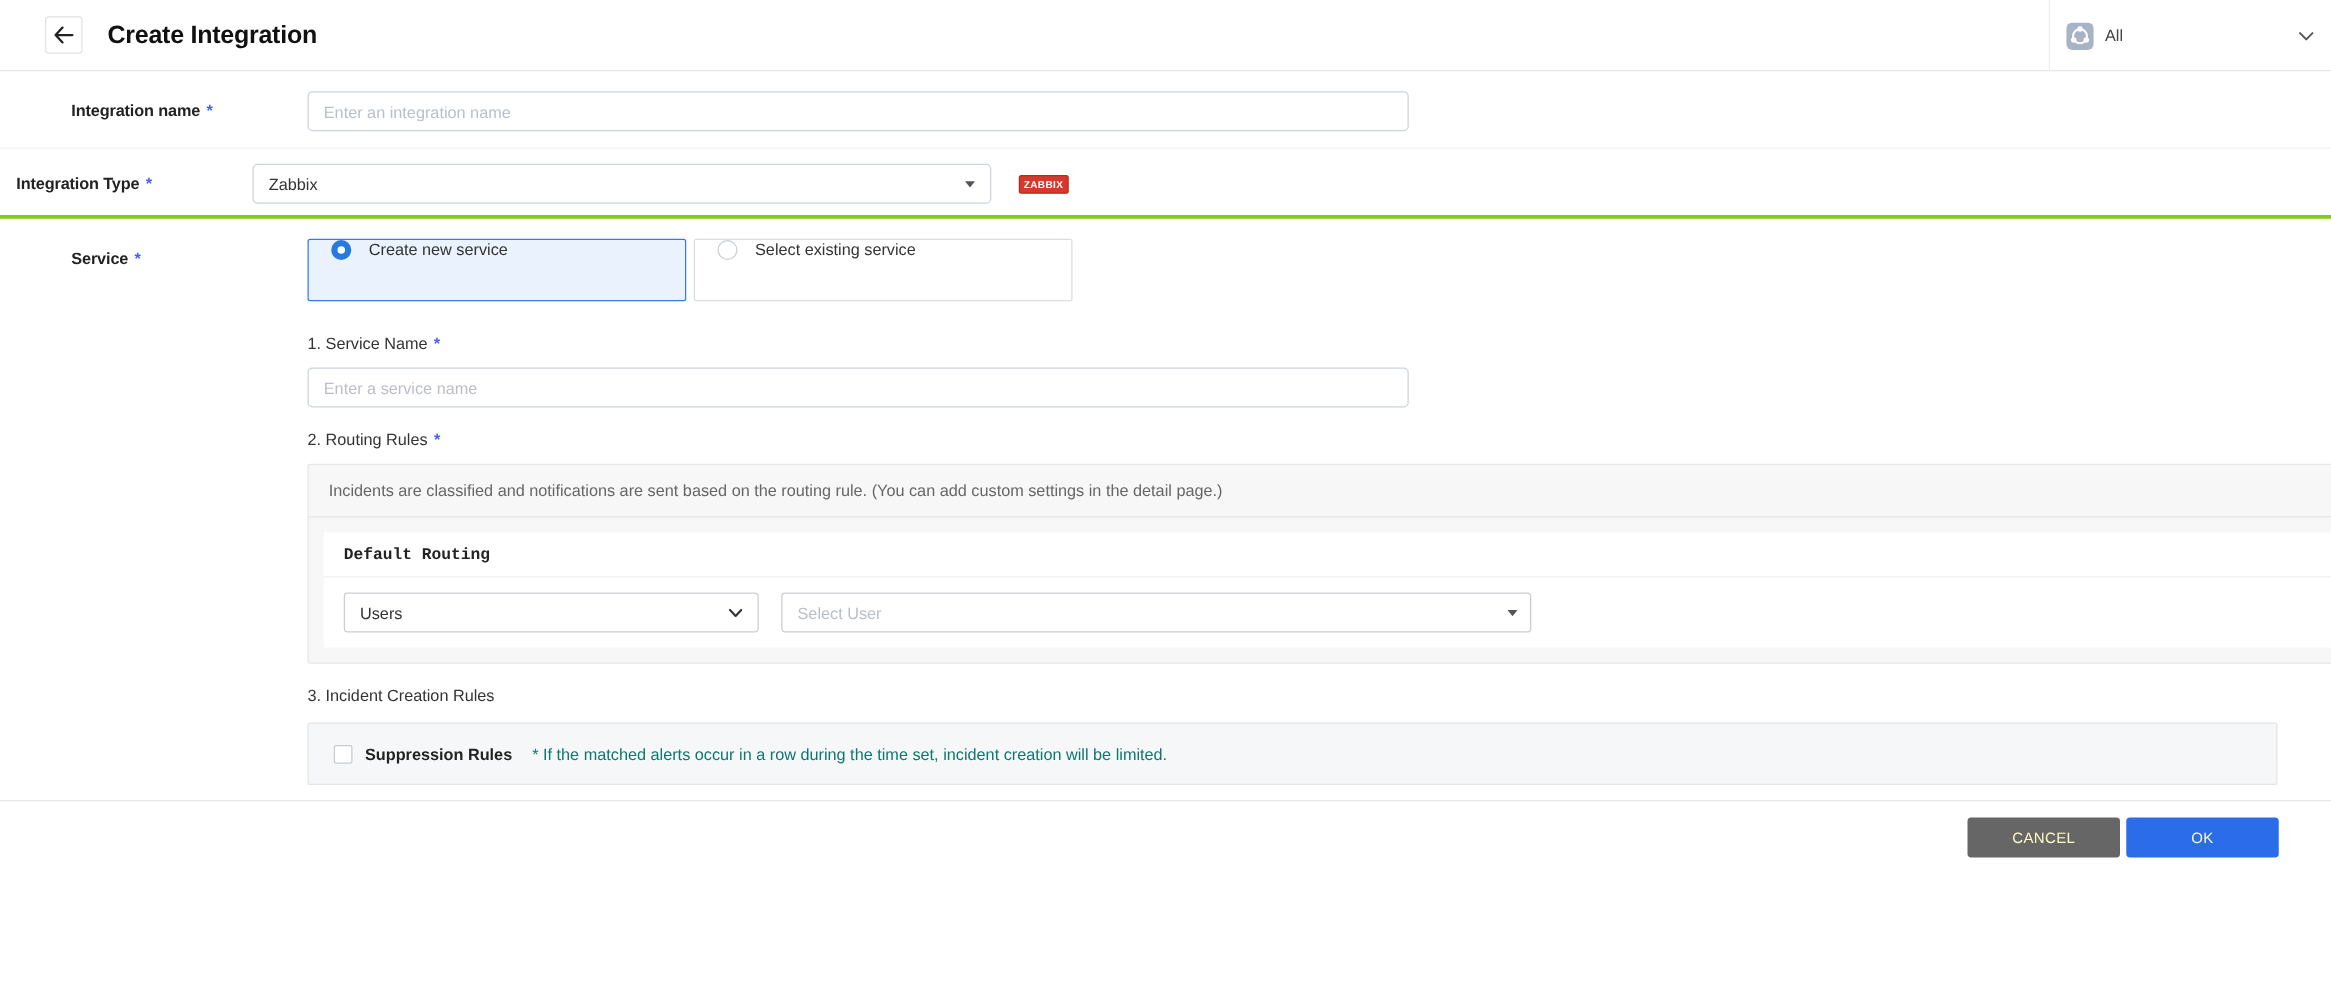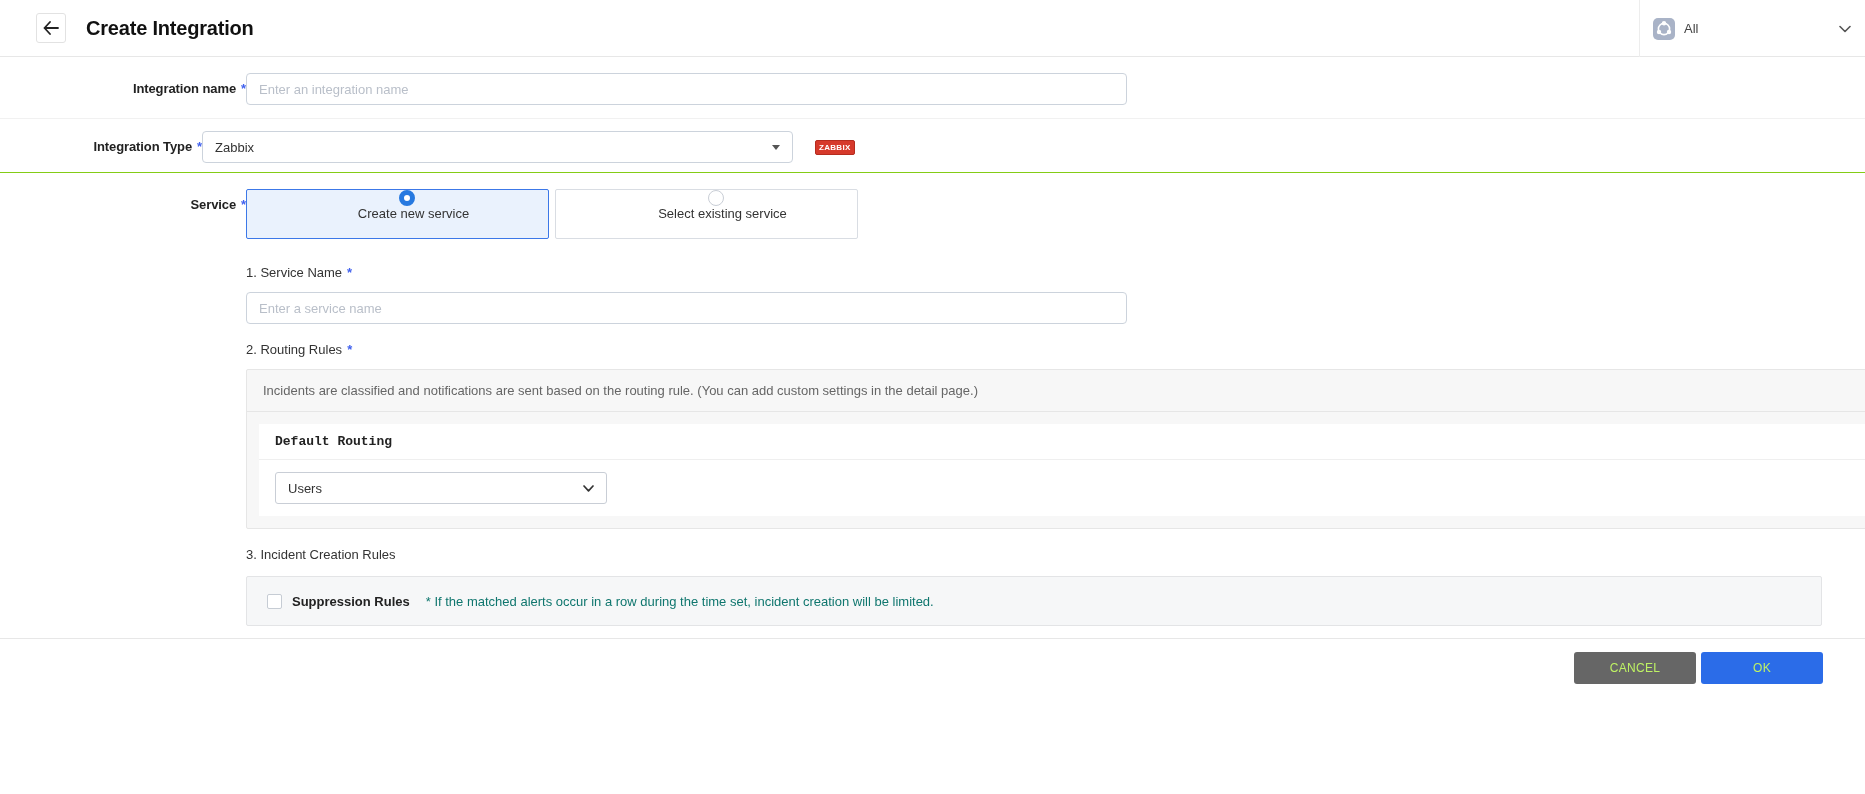--- a/index.html
+++ b/index.html
@@ -10,36 +10,36 @@
   }
   
   .header { height:57px; border-bottom:1px solid #e7e7e7; display:flex; align-items:center; padding-left:36px; position:relative; }
   .back-btn { width:30px; height:30px; border:1px solid #e2e2e2; border-radius:3px; background:#fff; display:flex; align-items:center; justify-content:center; cursor:pointer; }
   .page-title { font-size:20px; font-weight:700; color:#111; margin-left:20px; letter-spacing:-0.2px; }
   .header-right { position:absolute; right:0; top:0; height:57px; width:226px; border-left:1px solid #ededed; display:flex; align-items:center; padding:0 14px 0 13px; cursor:pointer; }
   .scope-label { margin-left:9px; color:#444; }
   .header-right .chev { margin-left:auto; }
   
   .row { display:flex; padding-left:57px; }
-  .row-label { width:189px; flex:none; font-weight:700; color:#222; padding-top:8px; letter-spacing:-0.1px;text-align:right; }
+  .row-label { width:189px; flex:none; font-weight:700; color:#222; padding-top:8px; letter-spacing:-0.1px; }
   .req { color:#4161ee; margin-left:5px; font-weight:700; }
   .row1 { padding-top:16px; padding-bottom:13px; border-bottom:1px solid #f1f1f1; }
-  .row2 { padding-top:12px; padding-bottom:9px; border-bottom:1px solid #84cc16;padding-left:13px; }
+  .row2 { padding-top:12px; padding-bottom:9px; border-bottom:3px solid #84cc16;padding-left:13px; }
   .row3 { padding-top:16px; }
   .text-input { width:881px; height:32px; border:1px solid #ccd3dc; border-radius:4px; padding:0 12px; font-size:13px; color:#333; outline:none; font-family:"Liberation Sans",sans-serif; }
   .text-input::placeholder { color:#b9bfc9; }
   
   .type-field { display:flex; align-items:center; }
   .dropdown { width:591px; height:32px; border:1px solid #ccd3dc; border-radius:4px; background:#fff; display:flex; align-items:center; padding:0 12px; cursor:pointer; position:relative; }
   .dropdown .caret { margin-left:auto; width:0; height:0; border-left:4px solid transparent; border-right:4px solid transparent; border-top:5px solid #555; }
   .badge { margin-left:22px; background:#d6392b; border:1px solid #b52c1f; color:#fff; font-size:8px; font-weight:700; padding:2px 3px; border-radius:2px; letter-spacing:0.3px; }
   
   .service-col { width:1576px; }
   .radio-cards { display:flex; gap:6px; }
-  .radio-card { width:303px; height:50px; border:1px solid #d9dde3; border-radius:2px; background:#fff; display:flex; align-items:center; padding-left:18px; cursor:pointer;flex-direction:column; }
+  .radio-card { width:303px; height:50px; border:1px solid #d9dde3; border-radius:2px; background:#fff; display:flex; padding-left:18px; cursor:pointer; }
   .radio-card.selected { border:1px solid #3c78e8; background:#eaf2fd; }
   .radio { width:16px; height:16px; border-radius:50%; flex:none; }
   .radio.on { border:5px solid #2679e0; background:#fff; }
   .radio.off { border:1px solid #c9ced6; background:#fff; }
   .radio-card span.lbl { margin-left:14px; color:#333; }
   .sub-label { margin-top:26px; color:#333; }
   .sub-label.tight { margin-top:18px; }
   .service-col .text-input { margin-top:12px; }
   
   .routing-box { margin-top:12px; width:1842px; border:1px solid #e6e6e6; background:#f7f7f7; border-radius:2px; }
@@ -56,21 +56,21 @@
   .combo .caret { position:absolute; right:11px; top:14px; width:0; height:0; border-left:4px solid transparent; border-right:4px solid transparent; border-top:5px solid #555; }
   
   .rule-box { margin-top:14px; width:1576px; height:50px; background:#f6f7f8; border:1px solid #e3e4e6; border-radius:2px; display:flex; align-items:center; padding-left:20px; }
   .rule-box + .rule-box { margin-top:18px; }
   .checkbox { width:15px; height:15px; border:1px solid #c6ccd4; border-radius:2px; background:#fff; flex:none; cursor:pointer; }
   .rule-title { font-weight:700; color:#222; margin-left:10px; }
   .rule-note { color:#0f766e; margin-left:16px; }
   
   .footer-divider { margin-top:12px; border-top:1px solid #e7e7e7; }
   .footer { display:flex; justify-content:flex-end; gap:5px; padding:13px 42px 0 0; }
-  .btn { width:122px; height:32px; border:none; border-radius:3px; color:#bef264; font-size:12px; font-family:"Liberation Sans",sans-serif; cursor:pointer; letter-spacing:0.3px; }
+  .btn { width:122px; height:32px; border:none; border-radius:3px; color:#fef9c3; font-size:12px; font-family:"Liberation Sans",sans-serif; cursor:pointer; letter-spacing:0.3px; }
   .btn-cancel { background:#666666; }
   .btn-ok { background:#2b6ce8; }
   svg { display:block; }
 </style>
 </head>
 <body>
 
 <div class="header">
   <div class="back-btn">
     <span>
@@ -156,20 +156,24 @@
           <div class="routing-inner-header">Default Routing</div>
           <div class="routing-inner-body">
             <div class="select-box">
               <span>Users</span>
               <span class="chev">
                 <svg width="11" height="7" viewBox="0 0 11 7">
                     <path d="M1 1 L5.5 5.8 L10 1" stroke="#333" stroke-width="1.7" fill="none" stroke-linecap="round" stroke-linejoin="round"></path>
                   </svg>
               </span>
             </div>
+            <div class="combo">
+              <input type="text" placeholder="Select User" style="">
+              <span class="caret"></span>
+            </div>
           </div>
         </div>
       </div>
     </div>
 
     
     <div class="sub-label tight">3. Incident Creation Rules</div>
 
     <div class="rule-box">
       <span class="checkbox"></span>

